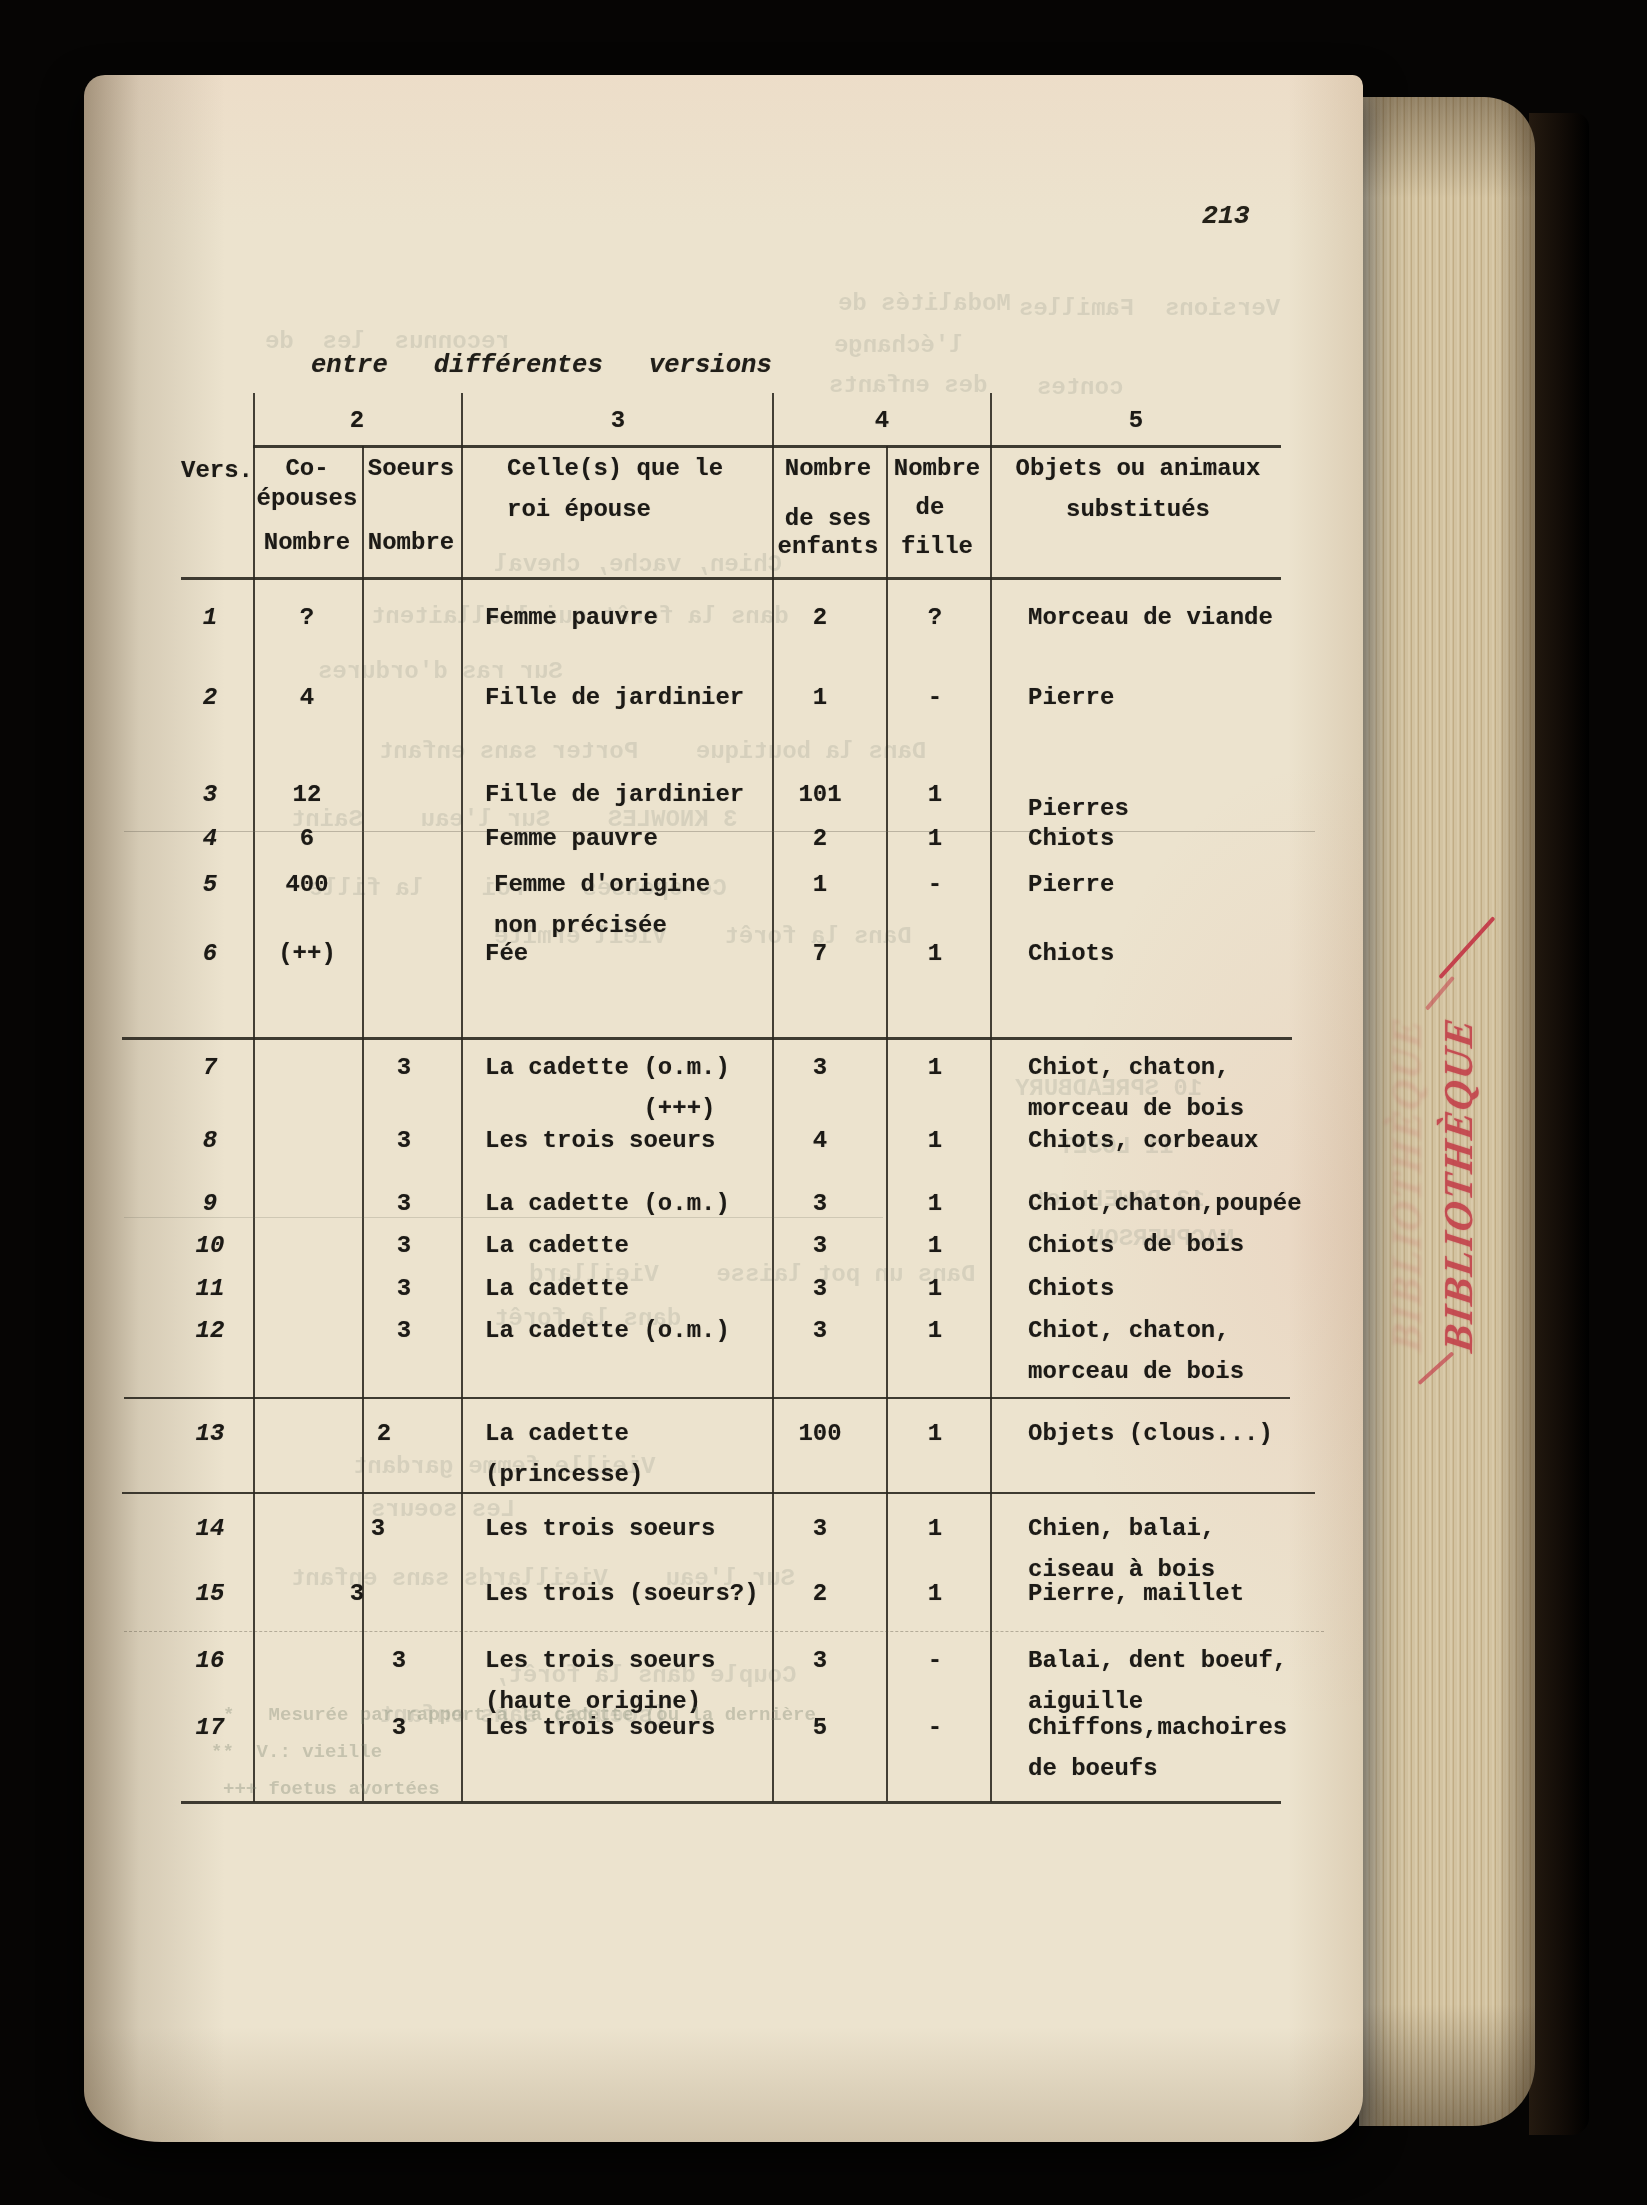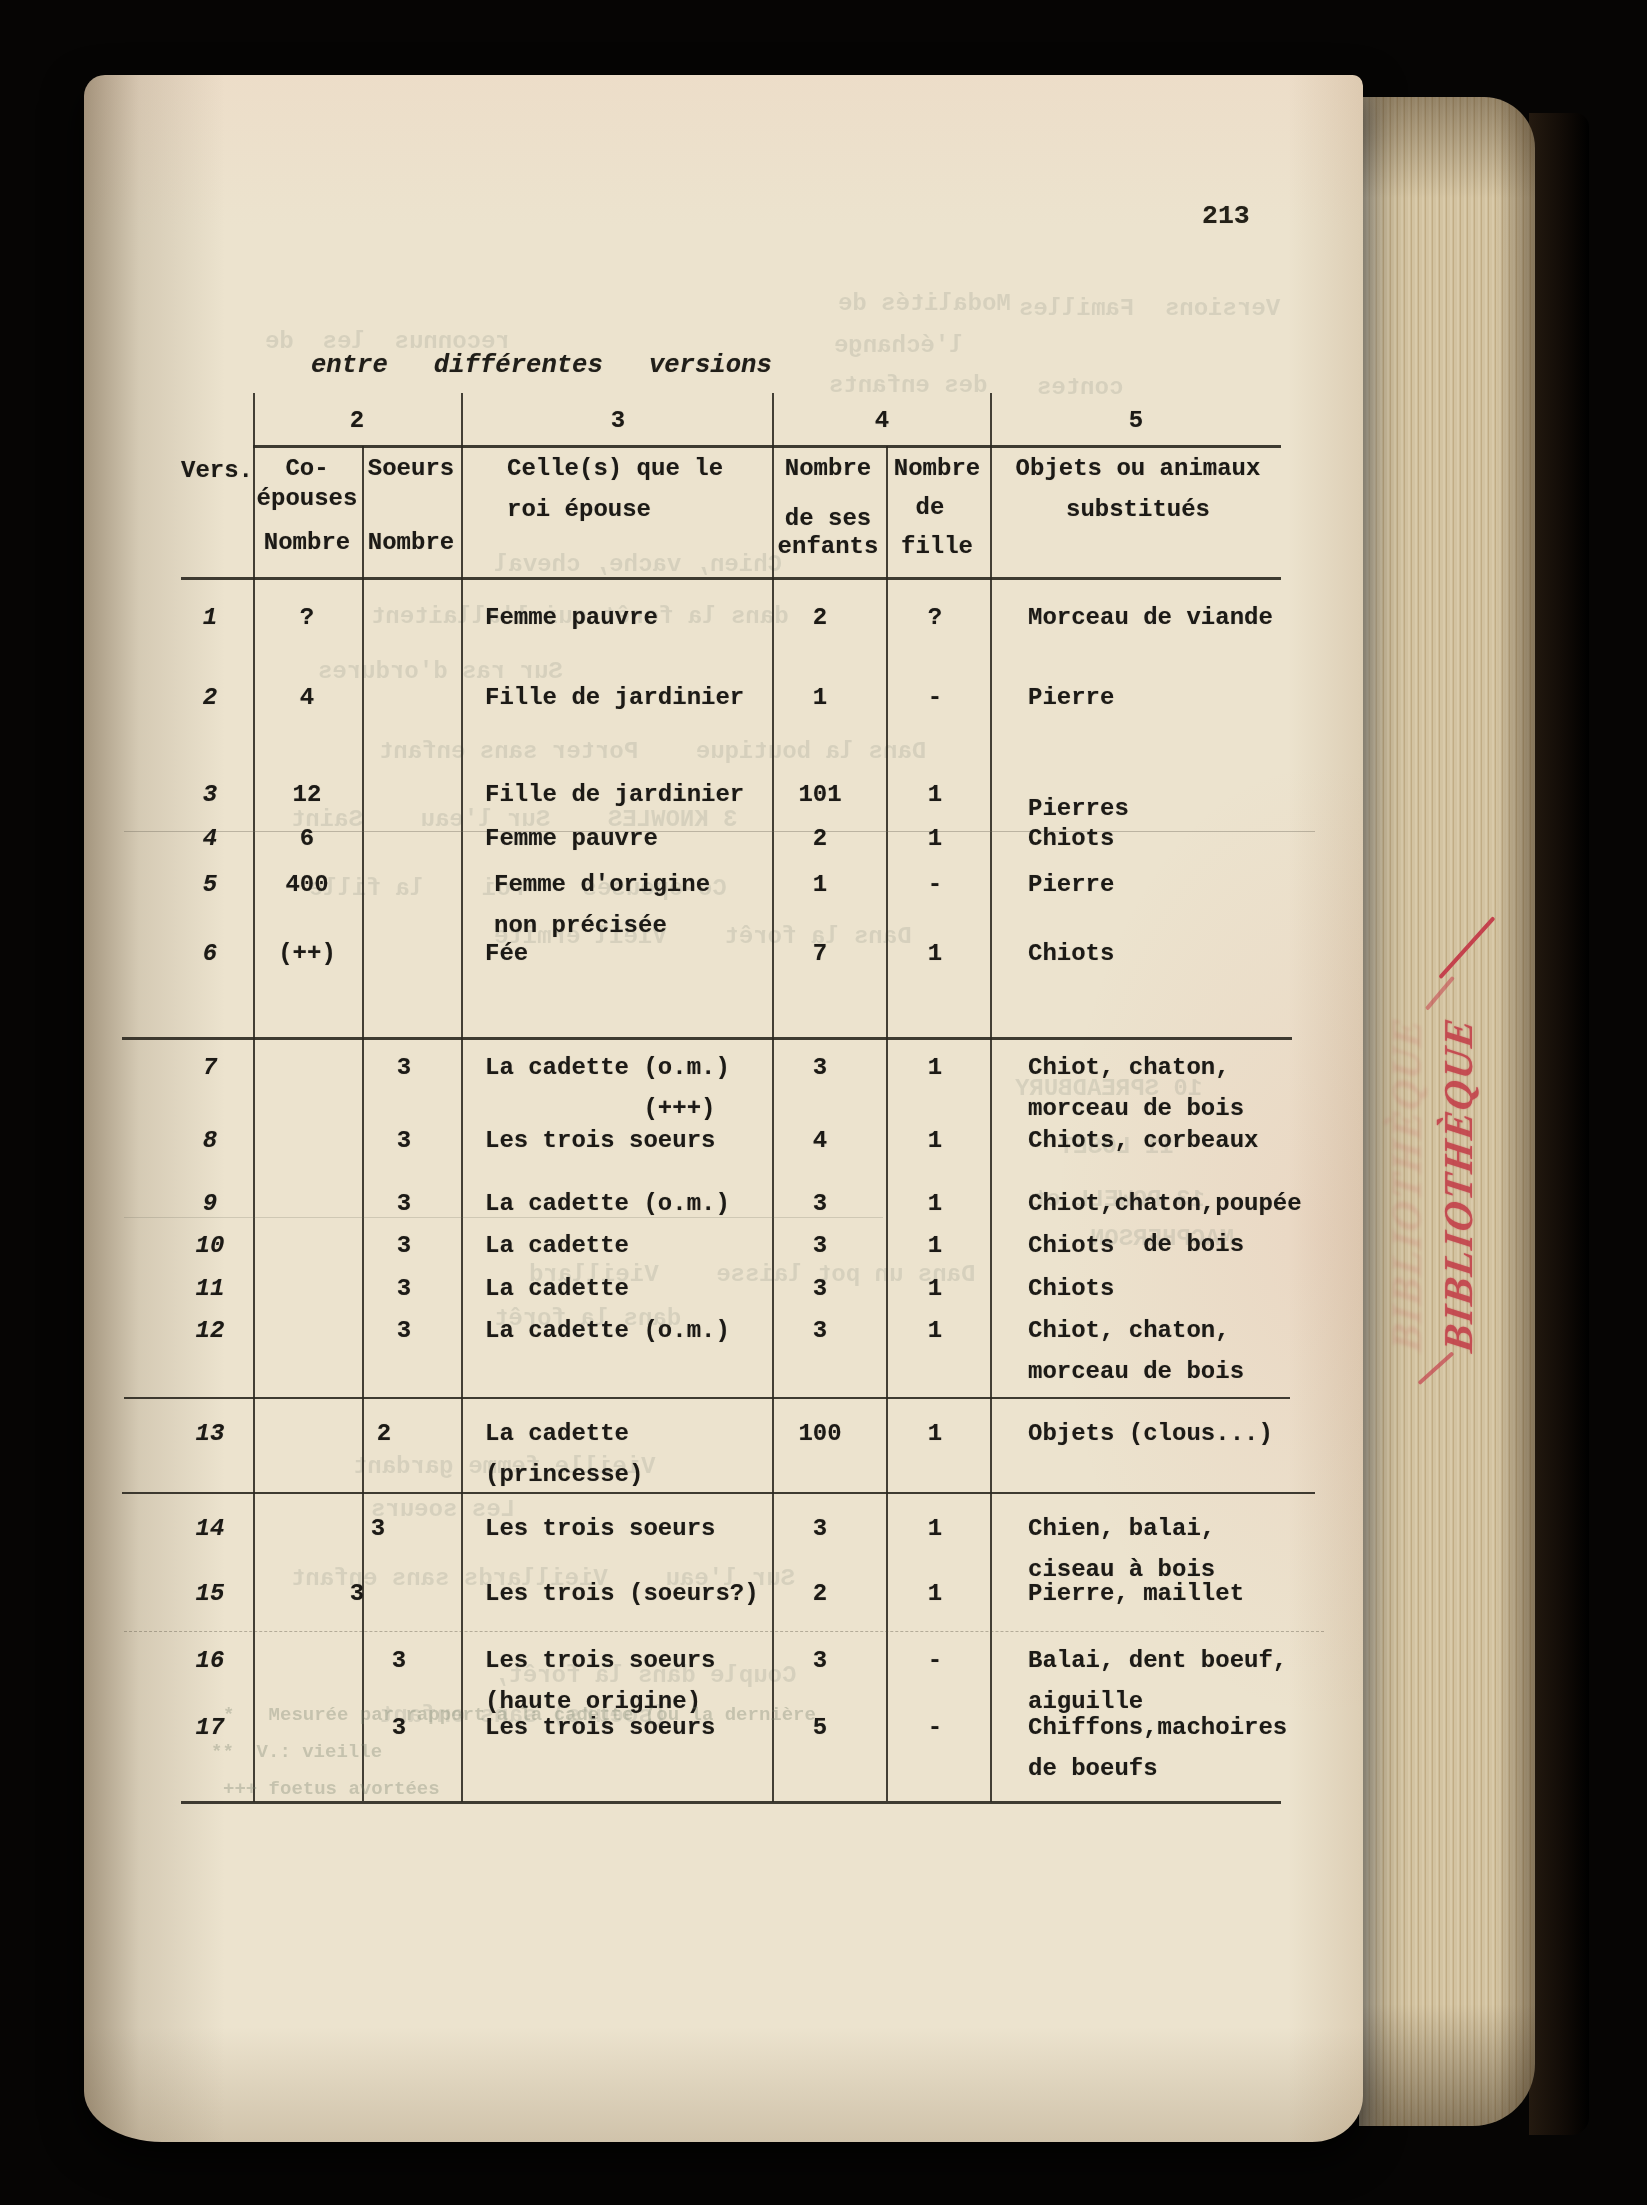--- a/index.html
+++ b/index.html
@@ -89,21 +89,21 @@
       <div class="bleed" style="left: 1090px; top: 1225px;">MACPHERSON</div>
       <div class="bleed" style="left: 529px; top: 1261px;">Dans un pot laisse    Vieillard</div>
       <div class="bleed" style="left: 494px; top: 1305px;">dans la forêt</div>
       <div class="bleed" style="left: 353px; top: 1453px;">Vieille femme gardant</div>
       <div class="bleed" style="left: 371px; top: 1496px;">Les soeurs</div>
       <div class="bleed" style="left: 291px; top: 1565px;">Sur l'eau    Vieillards sans enfant</div>
       <div class="bleed" style="left: 494px; top: 1662px;">Couple dans la forêt,</div>
       <div class="bleed" style="left: 379px; top: 1702px;">(soeurs) sans enfant</div>
     </div>
 
-  <div class="pageno" style="left:1202px;top:201px;">213</div>
+  <div class="pageno" style="left:1202px;top:201px;font-style:italic;">213</div>
 
   <div class="title-line" style="left:311px;top:351px;">entre   différentes   versions</div>
 
   <div id="grid">
 
     <div class="v" style="left:253px;top:393px;height:1409px;"></div>
     <div class="v" style="left:362px;top:446px;height:1355px;"></div>
     <div class="v" style="left:461px;top:393px;height:1409px;"></div>
     <div class="v" style="left:772px;top:393px;height:1409px;"></div>
     <div class="v" style="left:886px;top:446px;height:1355px;"></div>

